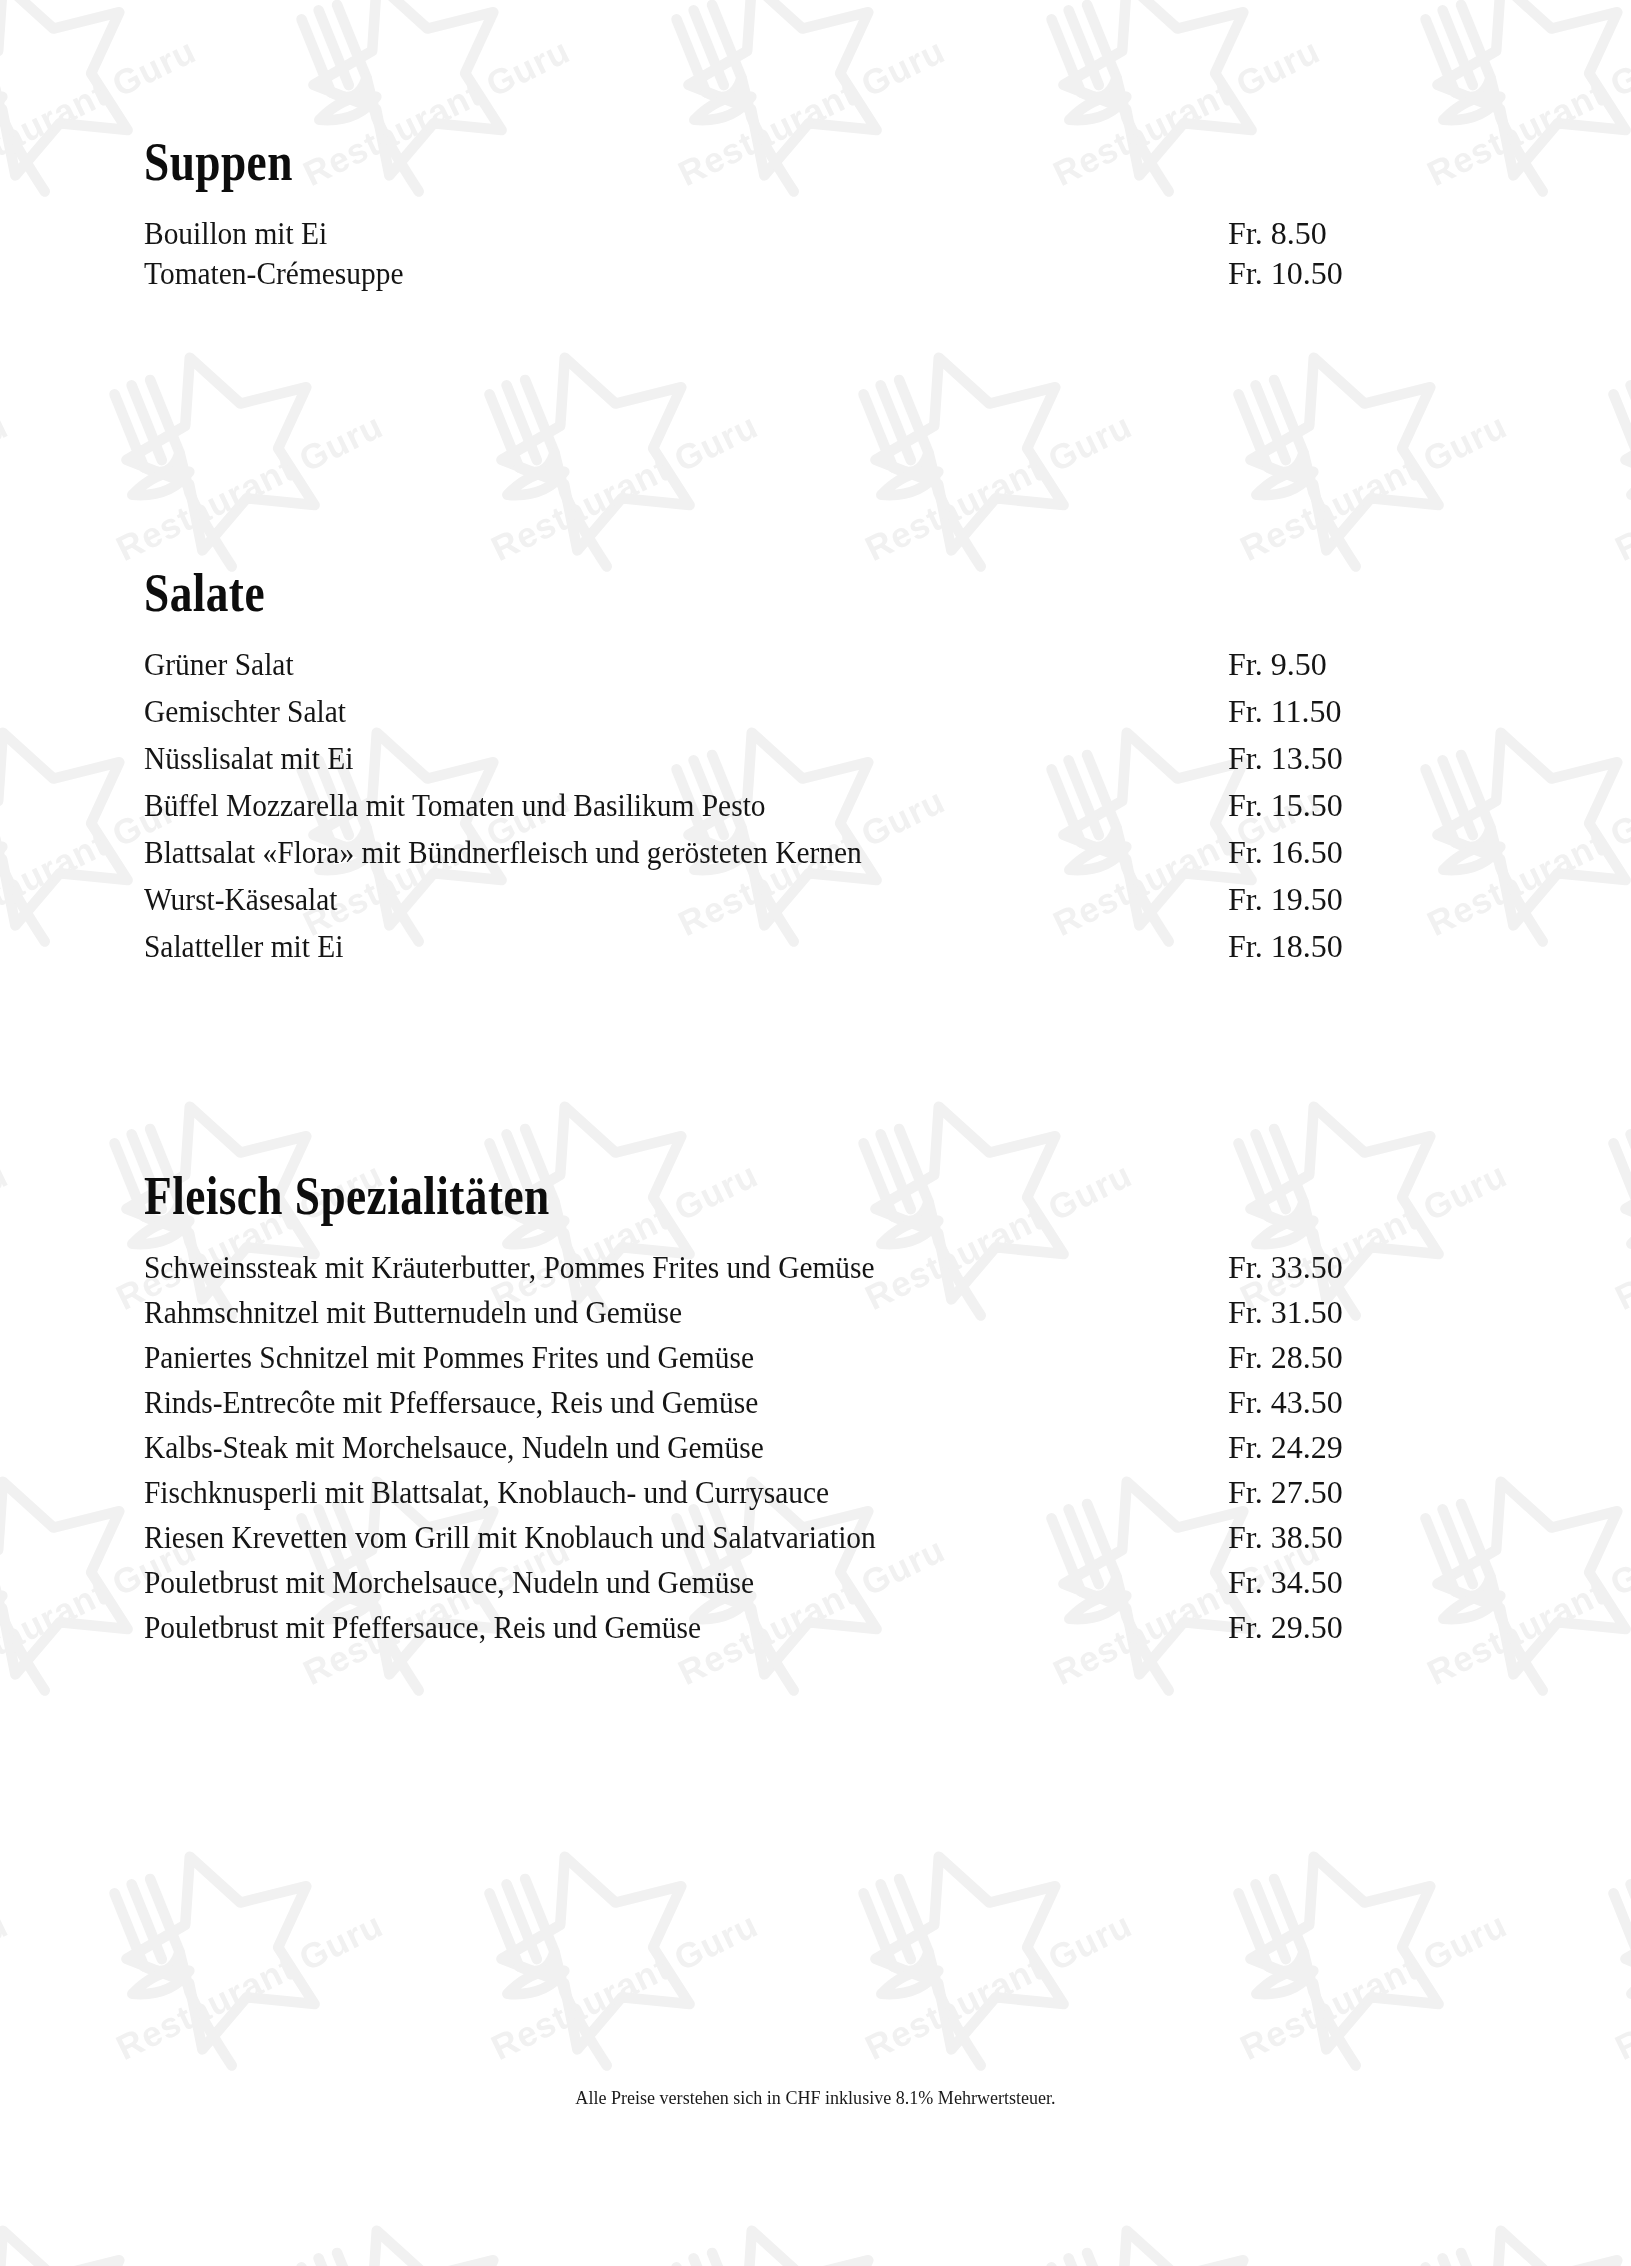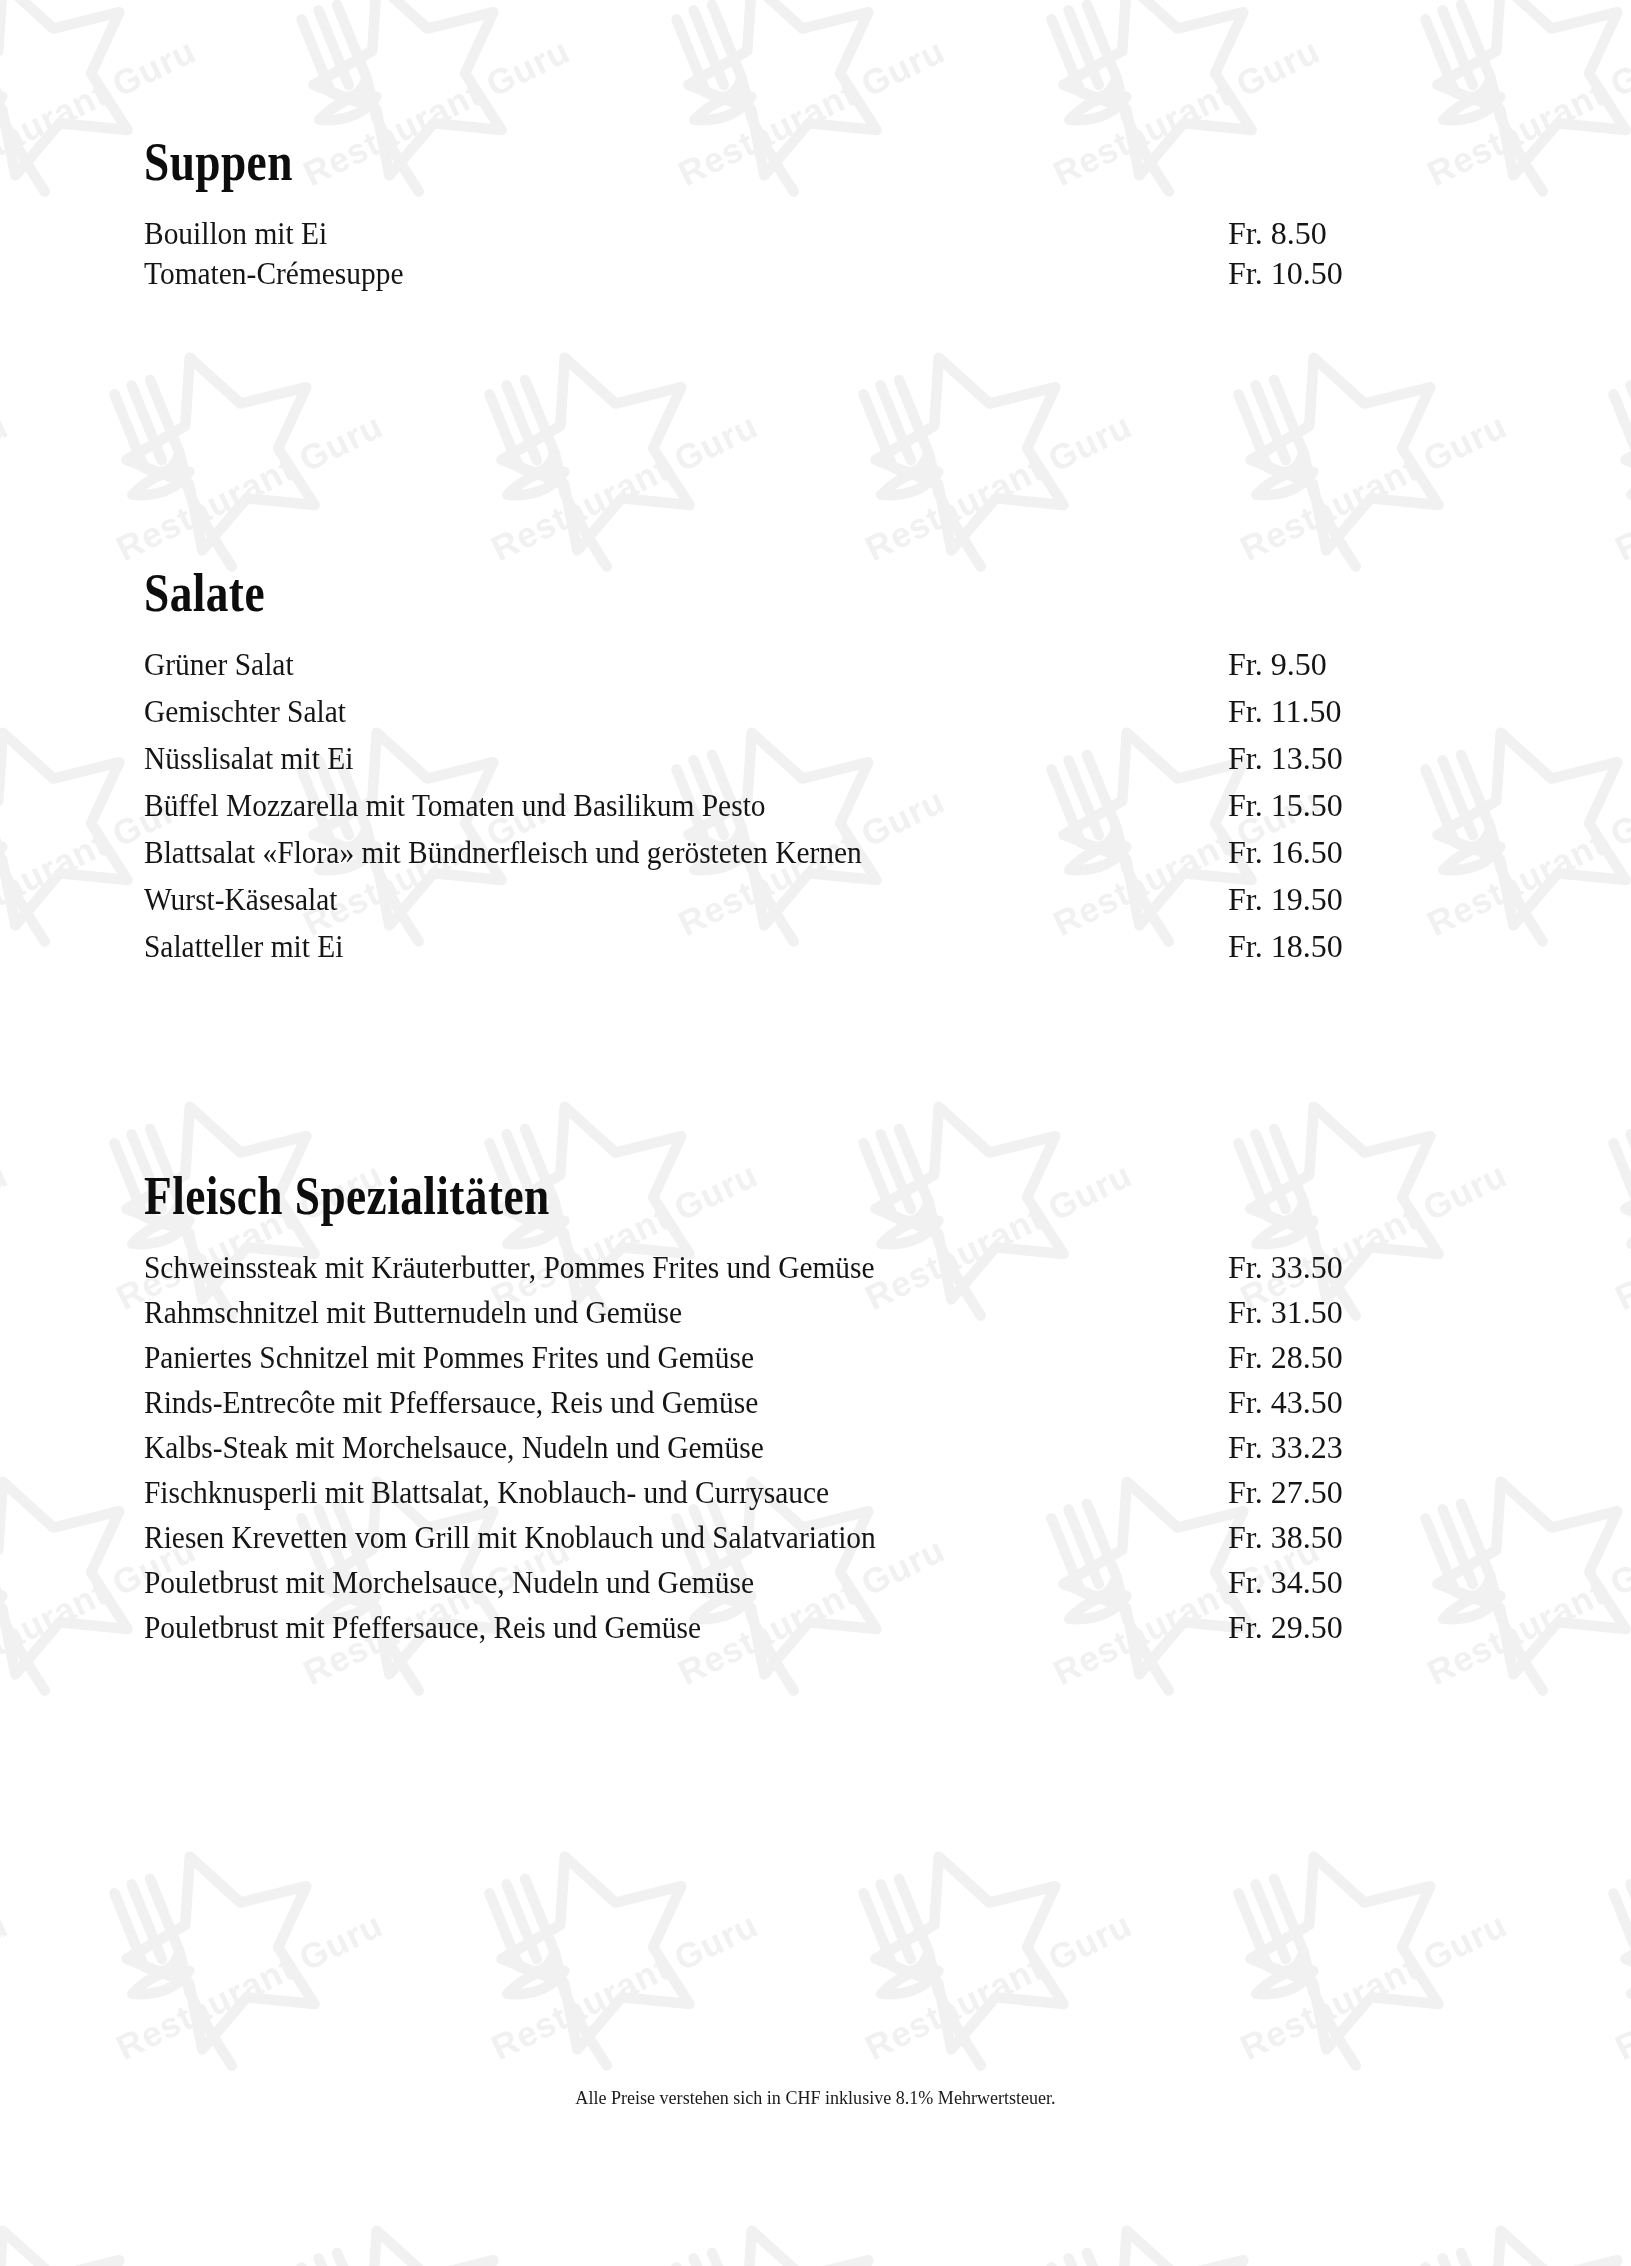--- a/index.html
+++ b/index.html
@@ -653,21 +653,21 @@
         <div class="item-row">
           <span class="item-name">Paniertes Schnitzel mit Pommes Frites und Gemüse</span>
           <span class="item-price">Fr. 28.50</span>
         </div>
         <div class="item-row">
           <span class="item-name">Rinds-Entrecôte mit Pfeffersauce, Reis und Gemüse</span>
           <span class="item-price">Fr. 43.50</span>
         </div>
         <div class="item-row">
           <span class="item-name">Kalbs-Steak mit Morchelsauce, Nudeln und Gemüse</span>
-          <span class="item-price">Fr. 33.23</span>
+          <span class="item-price">Fr. 24.29</span>
         </div>
         <div class="item-row">
           <span class="item-name">Fischknusperli mit Blattsalat, Knoblauch- und Currysauce</span>
           <span class="item-price">Fr. 27.50</span>
         </div>
         <div class="item-row">
           <span class="item-name">Riesen Krevetten vom Grill mit Knoblauch und Salatvariation</span>
           <span class="item-price">Fr. 38.50</span>
         </div>
         <div class="item-row">

